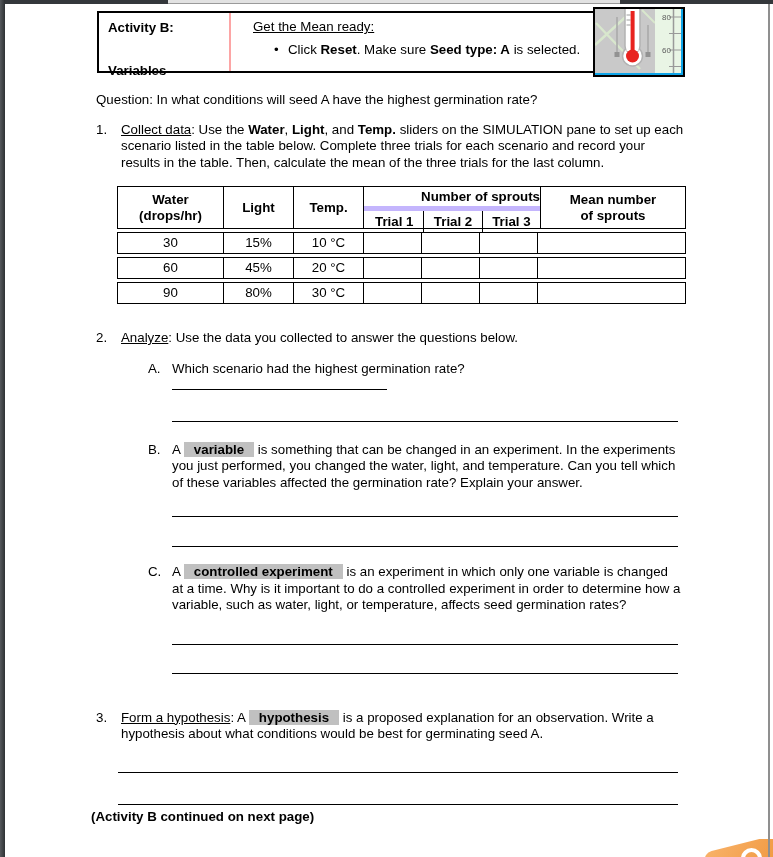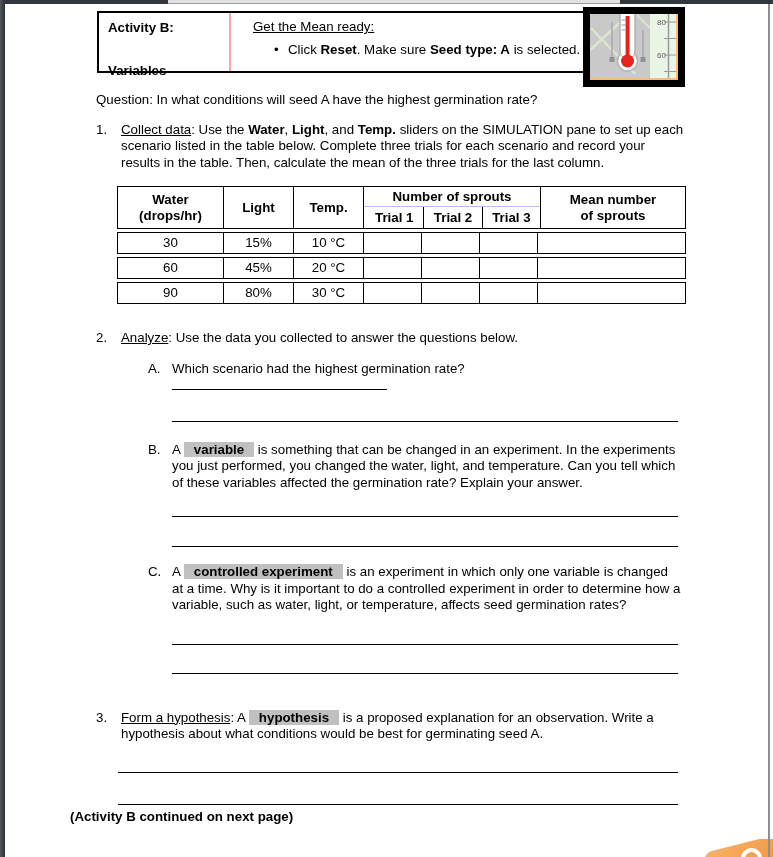--- a/index.html
+++ b/index.html
@@ -22,22 +22,22 @@
   
   .hdr-box{position:relative;margin:11px 0 0 97px;width:588px;height:62px;
            border:2px solid #000;box-sizing:border-box;display:flex;}
   .hdr-left{width:132px;border-right:2px solid #fca5a5;padding:7px 0 0 9px;box-sizing:border-box;}
   .hdr-left .l2{margin-top:26px;}
   .hdr-mid{flex:1;padding:6px 0 0 22px;}
   .bullet-row{margin-top:6px;padding-left:21px;}
   .bullet-glyph{display:inline-block;width:14px;}
 
   
-  .thermo{position:absolute;top:-6px;right:-2px;width:88px;height:66px;border:7px solid #000000;
-          background:#fdba74;overflow:hidden;}
+  .thermo{position:absolute;top:-6px;right:-2px;width:88px;height:66px;border:2px solid #000000;
+          background:#0ea5e9;overflow:hidden;}
 
   .question{margin:19px 0 8px 96px;font-weight:normal;}
 
   
   .li{display:flex;margin-left:96px;}
   .li .marker{flex:none;width:25px;}
   .li .body{width:565px;}
   .li.sub{margin-left:148px;}
   .li.sub .marker{width:24px;}
   .li.sub .body{width:510px;}
@@ -63,27 +63,27 @@
   .g-table{margin:15px 0 0 117px;width:569px;}
   .g-row{display:flex;border:1px solid #000;background:#fff;box-sizing:border-box;width:569px;}
   .g-row + .g-row{margin-top:3px;}
   .g-row .c{border-left:1px solid #000;text-align:center;box-sizing:border-box;}
   .g-row .c:first-child{border-left:none;}
   .cw{width:105px;} .cl{width:70px;} .ct{width:70px;} .ctr{width:58px;} .cm{flex:1;}
   .g-head{height:43px;}
   .g-head .hc{display:flex;align-items:center;justify-content:center;font-weight:bold;
               white-space:pre-line;line-height:15.5px;height:100%;}
   .trials{width:177px;border-left:1px solid #000;box-sizing:border-box;display:flex;flex-direction:column;}
-  .trials-title{height:19px;line-height:19px;text-align:center;font-weight:bold;border-bottom:1px solid #c4b5fd;}
+  .trials-title{height:19px;line-height:19px;text-align:right;font-weight:bold;border-bottom:5px solid #c4b5fd;}
   .trials-sub{display:flex;flex:1;justify-content:flex-end;}
   .trials-sub .c{width:58.3px;line-height:21px;font-weight:bold;}
   .g-data{height:22px;}
   .g-data .c{line-height:20px;}
 
-  .footer-note{margin:4px 0 0 70px;font-weight:bold;}
+  .footer-note{margin:4px 0 0 91px;font-weight:bold;}
 
   
   .logo-corner{position:absolute;right:0;bottom:0;width:72px;height:18px;overflow:hidden;z-index:3;}
   .logo-shape{position:absolute;left:6px;top:4px;width:78px;height:44px;border-radius:9px;
               background:linear-gradient(135deg,#f8b269,#ef9337);transform:rotate(-14deg);}
   .logo-ring{position:absolute;left:40px;top:9px;width:13px;height:13px;border:4px solid #fff;
              border-radius:50%;}
 </style>
 </head>
 <body>

